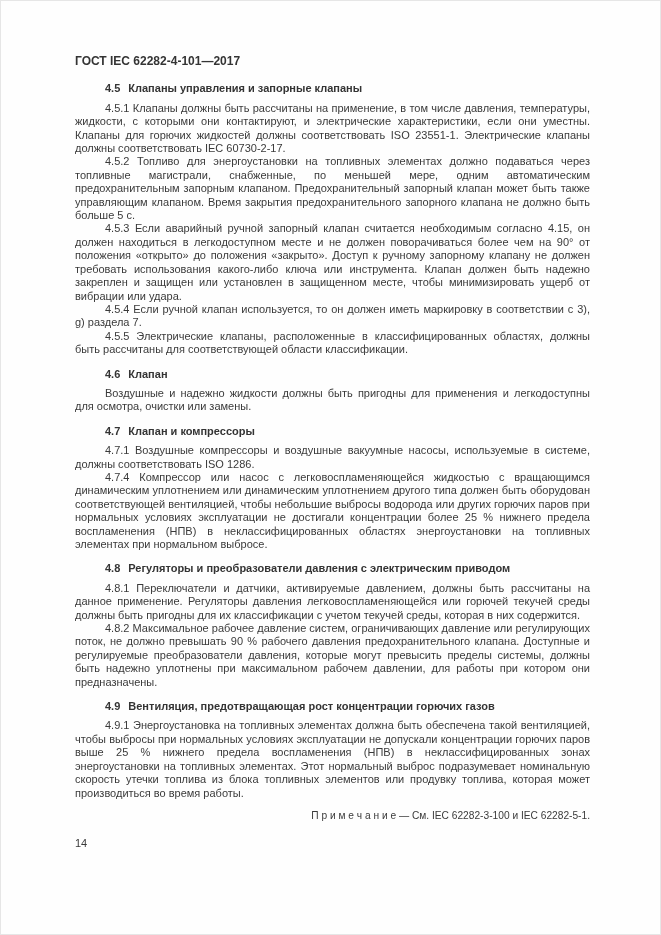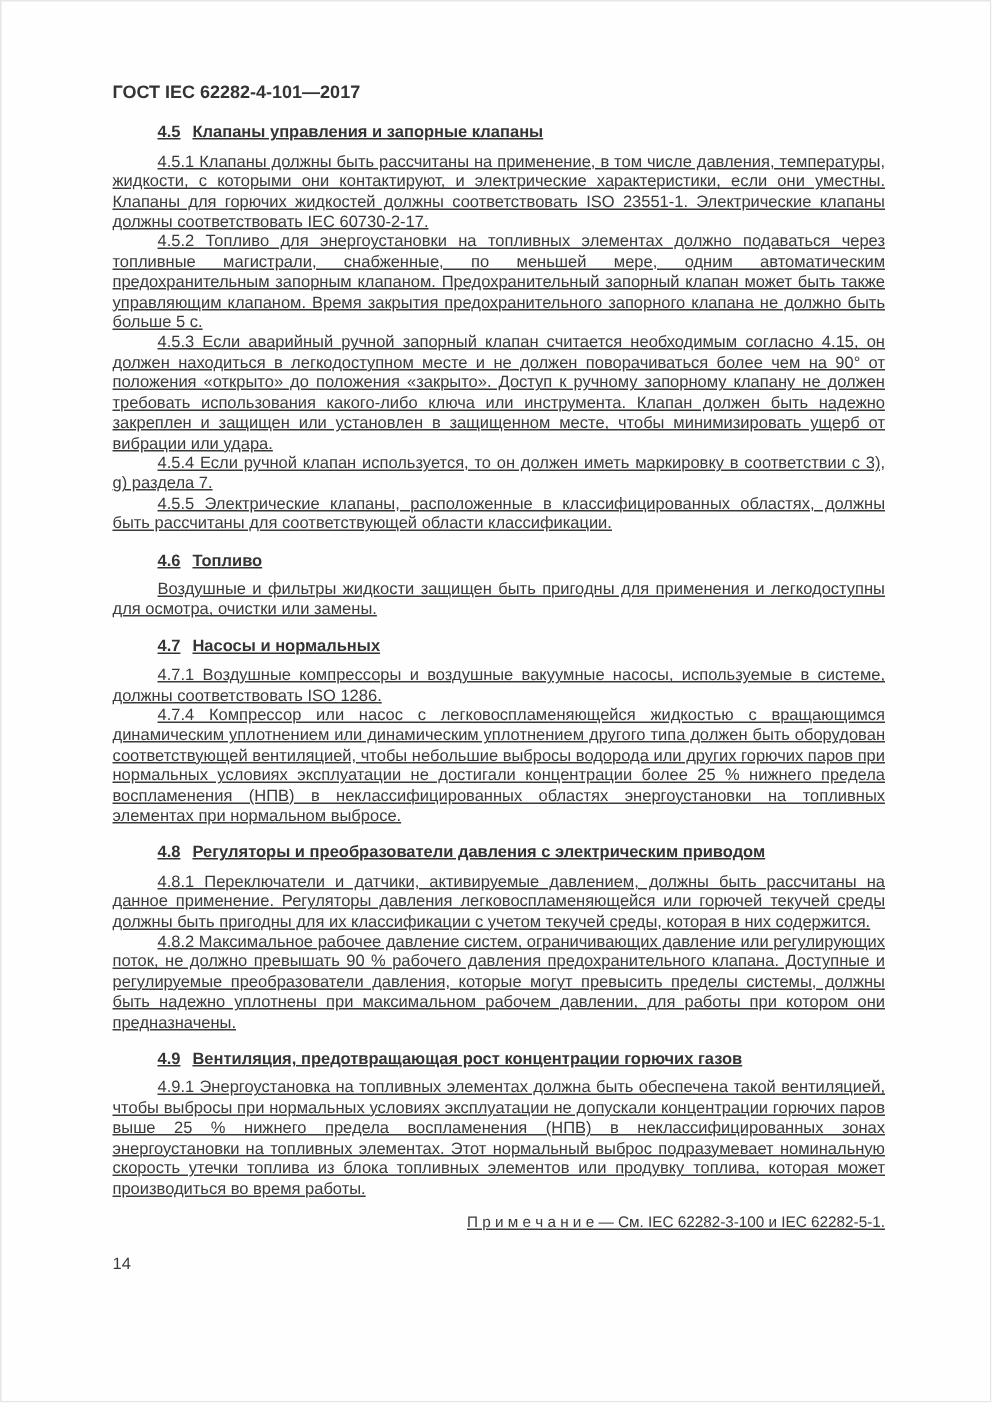--- a/index.html
+++ b/index.html
@@ -19,21 +19,21 @@
     line-height: 13.4px;
     color: #3a3a3a;
     overflow: hidden;
   }
   .doc-header {
     font-weight: bold;
     font-size: 12px;
     margin: 0 0 14px 0;
     color: #343434;
   }
-  .content p { margin: 0; text-decoration: underline; }
+  .content p { margin: 0; }
   .heading {
     font-weight: bold;
     text-indent: 30px;
     margin: 11px 0 6px 0 !important;
     color: #343434;
   }
   .heading .hnum { margin-right: 8px; }
   .para {
     text-align: justify;
     text-indent: 30px;
@@ -59,25 +59,25 @@
   <div class="content">
 
     <p class="heading"><span class="hnum">4.5</span><span>Клапаны управления и запорные клапаны</span></p>
 
     <p class="para">4.5.1 Клапаны должны быть рассчитаны на применение, в том числе давления, температуры, жидкости, с которыми они контактируют, и электрические характеристики, если они уместны. Клапаны для горючих жидкостей должны соответствовать ISO 23551-1. Электрические клапаны должны соответствовать IEC 60730-2-17.</p>
     <p class="para">4.5.2 Топливо для энергоустановки на топливных элементах должно подаваться через топливные магистрали, снабженные, по меньшей мере, одним автоматическим предохранительным запорным клапаном. Предохранительный запорный клапан может быть также управляющим клапаном. Время закрытия предохранительного запорного клапана не должно быть больше 5 с.</p>
     <p class="para">4.5.3 Если аварийный ручной запорный клапан считается необходимым согласно 4.15, он должен находиться в легкодоступном месте и не должен поворачиваться более чем на 90° от положения «открыто» до положения «закрыто». Доступ к ручному запорному клапану не должен требовать использования какого-либо ключа или инструмента. Клапан должен быть надежно закреплен и защищен или установлен в защищенном месте, чтобы минимизировать ущерб от вибрации или удара.</p>
     <p class="para">4.5.4 Если ручной клапан используется, то он должен иметь маркировку в соответствии с 3), g) раздела 7.</p>
     <p class="para">4.5.5 Электрические клапаны, расположенные в классифицированных областях, должны быть рассчитаны для соответствующей области классификации.</p>
 
-    <p class="heading"><span class="hnum">4.6</span><span>Топливо</span></p>
+    <p class="heading"><span class="hnum">4.6</span><span>Клапан</span></p>
 
-    <p class="para">Воздушные и фильтры жидкости защищен быть пригодны для применения и легкодоступны для осмотра, очистки или замены.</p>
+    <p class="para">Воздушные и надежно жидкости должны быть пригодны для применения и легкодоступны для осмотра, очистки или замены.</p>
 
-    <p class="heading"><span class="hnum">4.7</span><span>Насосы и нормальных</span></p>
+    <p class="heading"><span class="hnum">4.7</span><span>Клапан и компрессоры</span></p>
 
     <p class="para">4.7.1 Воздушные компрессоры и воздушные вакуумные насосы, используемые в системе, должны соответствовать ISO 1286.</p>
     <p class="para">4.7.4 Компрессор или насос с легковоспламеняющейся жидкостью с вращающимся динамическим уплотнением или динамическим уплотнением другого типа должен быть оборудован соответствующей вентиляцией, чтобы небольшие выбросы водорода или других горючих паров при нормальных условиях эксплуатации не достигали концентрации более 25 % нижнего предела воспламенения (НПВ) в неклассифицированных областях энергоустановки на топливных элементах при нормальном выбросе.</p>
 
     <p class="heading"><span class="hnum">4.8</span><span>Регуляторы и преобразователи давления с электрическим приводом</span></p>
 
     <p class="para">4.8.1 Переключатели и датчики, активируемые давлением, должны быть рассчитаны на данное применение. Регуляторы давления легковоспламеняющейся или горючей текучей среды должны быть пригодны для их классификации с учетом текучей среды, которая в них содержится.</p>
     <p class="para">4.8.2 Максимальное рабочее давление систем, ограничивающих давление или регулирующих поток, не должно превышать 90 % рабочего давления предохранительного клапана. Доступные и регулируемые преобразователи давления, которые могут превысить пределы системы, должны быть надежно уплотнены при максимальном рабочем давлении, для работы при котором они предназначены.</p>
 
     <p class="heading"><span class="hnum">4.9</span><span>Вентиляция, предотвращающая рост концентрации горючих газов</span></p>

